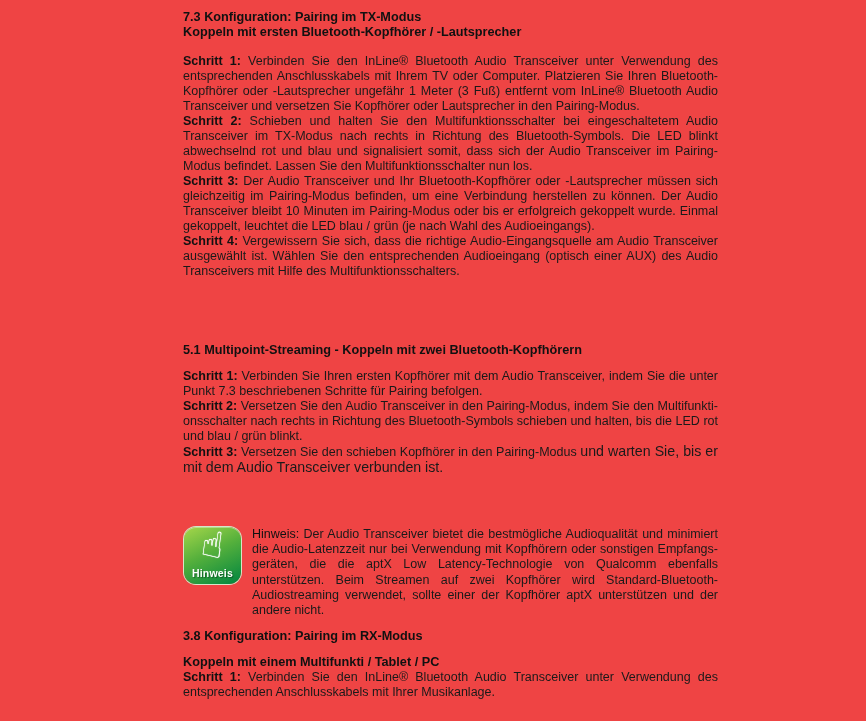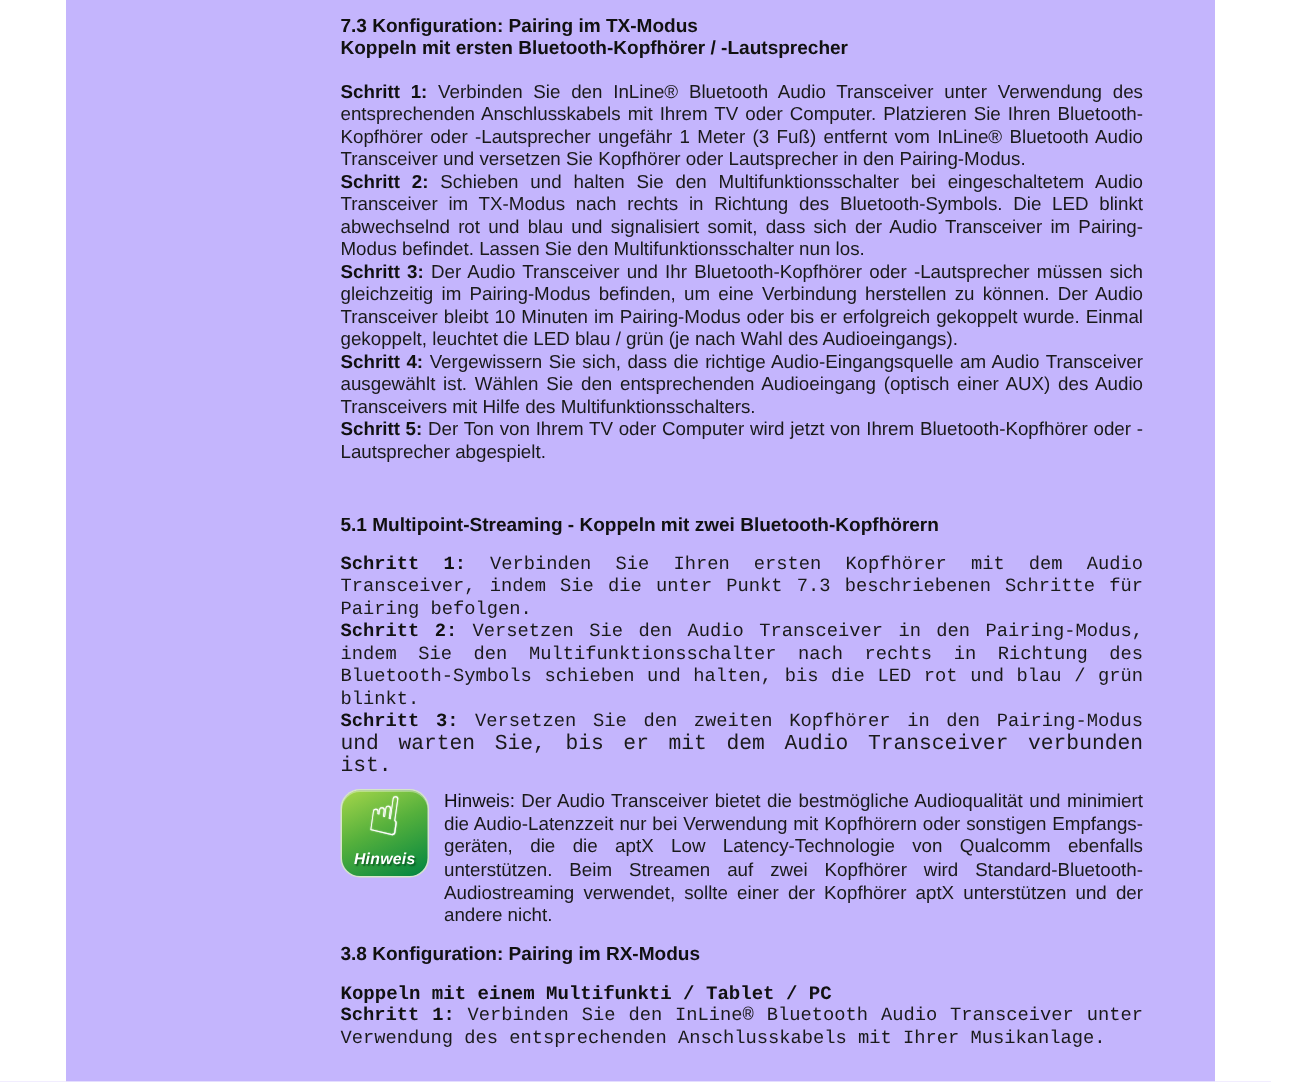--- a/index.html
+++ b/index.html
@@ -1,43 +1,42 @@
 <!DOCTYPE html>
 <html lang="de"><head>
 <meta charset="utf-8">
 <style>
   html, body { margin: 0; padding: 0; background: #ffffff; }
   .page {
     position: relative;
-    width: 766px;
+    width: 866px;
     height: 721px;
-    background: #c4b5fd;
+    background: #ef4444;
     overflow: hidden;
     font-family: "Liberation Sans", "DejaVu Sans", sans-serif;
     font-size: 12.5px;
     line-height: 15px;
     color: #1a1a1a;
-    margin-left: 44px;
     -webkit-font-smoothing: antialiased;
   }
   .col {
     position: absolute;
     left: 183px;
     width: 535px;
   }
   .sec-title, .sec-subtitle {
     margin: 0;
     font-size: 12.7px;
     font-weight: bold;
     line-height: 15px;
     color: #111;
   }
   .steps { margin: 0; }
   .steps-gap-lg { margin-top: 14px; }
-  .steps-gap-sm { margin-top: 11px; font-family: Liberation Mono, monospace; }
+  .steps-gap-sm { margin-top: 11px; }
   p.step {
     margin: 0;
     text-align: justify;
     hyphens: manual;
     -webkit-hyphens: manual;
   }
   p.step b { font-weight: bold; color: #111; }
   .emph { font-size: 14.2px; }
 
   
@@ -73,21 +72,20 @@
     text-shadow: 0 0 1px #ffffff;
   }
   .note-caption {
     position: absolute;
     bottom: 3px;
     left: 0;
     width: 100%;
     text-align: center;
     font-size: 10.5px;
     font-weight: bold;
-    font-style: italic;
     color: #ffffff;
     text-shadow: 1px 1px 1px rgba(0,60,20,0.6);
     letter-spacing: 0.2px;
   }
   .note-text {
     margin: 0 0 0 69px;
     text-align: justify;
     line-height: 15.2px;
   }
   .note-text b { font-weight: normal; color: #111; }
@@ -98,30 +96,29 @@
 <div class="page">
 
   <section class="col sec-73">
     <h2 class="sec-title">7.3 Konfiguration: Pairing im TX-Modus</h2>
     <h3 class="sec-subtitle">Koppeln mit ersten Bluetooth-Kopfhörer / -Lautsprecher</h3>
     <div class="steps steps-gap-lg">
       <p class="step"><b>Schritt 1:</b> <span>Verbinden Sie den InLine® Bluetooth Audio Transceiver unter Verwendung des entspre­chenden Anschlusskabels mit Ihrem TV oder Computer. Platzieren Sie Ihren Bluetooth-Kopfhörer oder -Lautsprecher ungefähr 1 Meter (3 Fuß) entfernt vom InLine® Bluetooth Audio Transceiver und versetzen Sie Kopfhörer oder Lautsprecher in den Pairing-Modus.</span></p>
       <p class="step"><b>Schritt 2:</b> <span>Schieben und halten Sie den Multifunktionsschalter bei eingeschaltetem Audio Transcei­ver im TX-Modus nach rechts in Richtung des Bluetooth-Symbols. Die LED blinkt abwechselnd rot und blau und signalisiert somit, dass sich der Audio Transceiver im Pairing-Modus befindet. Lassen Sie den Multifunktionsschalter nun los.</span></p>
       <p class="step"><b>Schritt 3:</b> <span>Der Audio Transceiver und Ihr Bluetooth-Kopfhörer oder -Lautsprecher müssen sich gleichzeitig im Pairing-Modus befinden, um eine Verbindung herstellen zu können. Der Audio Tran­sceiver bleibt 10 Minuten im Pairing-Modus oder bis er erfolgreich gekoppelt wurde. Einmal ge­koppelt, leuchtet die LED blau / grün (je nach Wahl des Audioeingangs).</span></p>
       <p class="step"><b>Schritt 4:</b> <span>Vergewissern Sie sich, dass die richtige Audio-Eingangsquelle am Audio Transceiver ausgewählt ist. Wählen Sie den entsprechenden Audioeingang (optisch einer AUX) des Audio Tran­sceivers mit Hilfe des Multifunktionsschalters.</span></p>
-      <p class="step"><b>Schritt 5:</b> <span>Der Ton von Ihrem TV oder Computer wird jetzt von Ihrem Bluetooth-Kopfhörer oder -Lautsprecher abgespielt.</span></p>
     </div>
   </section>
 
   <section class="col sec-74">
     <h2 class="sec-title">5.1 Multipoint-Streaming - Koppeln mit zwei Bluetooth-Kopfhörern</h2>
     <div class="steps steps-gap-sm">
       <p class="step"><b>Schritt 1:</b> <span>Verbinden Sie Ihren ersten Kopfhörer mit dem Audio Transceiver, indem Sie die unter Punkt 7.3 beschriebenen Schritte für Pairing befolgen.</span></p>
       <p class="step"><b>Schritt 2:</b> <span>Versetzen Sie den Audio Transceiver in den Pairing-Modus, indem Sie den Multifunkti­onsschalter nach rechts in Richtung des Bluetooth-Symbols schieben und halten, bis die LED rot und blau / grün blinkt.</span></p>
-      <p class="step"><b>Schritt 3:</b> <span>Versetzen Sie den zweiten Kopfhörer in den Pairing-Modus</span> <span class="emph">und warten Sie, bis er mit dem Audio Transceiver verbunden ist.</span></p>
+      <p class="step"><b>Schritt 3:</b> <span>Versetzen Sie den schieben Kopfhörer in den Pairing-Modus</span> <span class="emph">und warten Sie, bis er mit dem Audio Transceiver verbunden ist.</span></p>
     </div>
   </section>
 
   <aside class="col note-block">
     <div class="note-icon">
       <span class="note-hand">☝</span>
       <span class="note-caption">Hinweis</span>
     </div>
     <p class="note-text"><b>Hinweis:</b> <span>Der Audio Transceiver bietet die bestmögliche Audioqualität und minimiert die Audio-Latenzzeit nur bei Verwendung mit Kopfhörern oder sonstigen Empfangs­geräten, die die aptX Low Latency-Technologie von Qualcomm ebenfalls unterstützen. Beim Streamen auf zwei Kopfhörer wird Standard-Bluetooth-Audiostreaming verwen­det, sollte einer der Kopfhörer aptX unterstützen und der andere nicht.</span></p>
   </aside>

